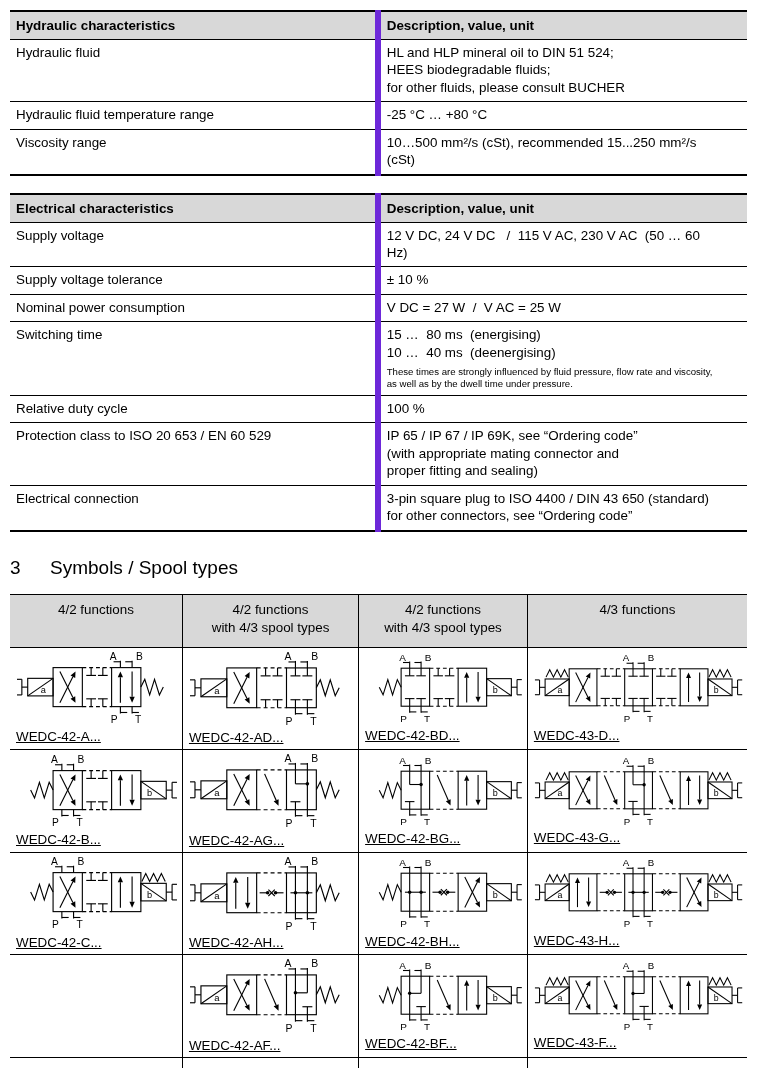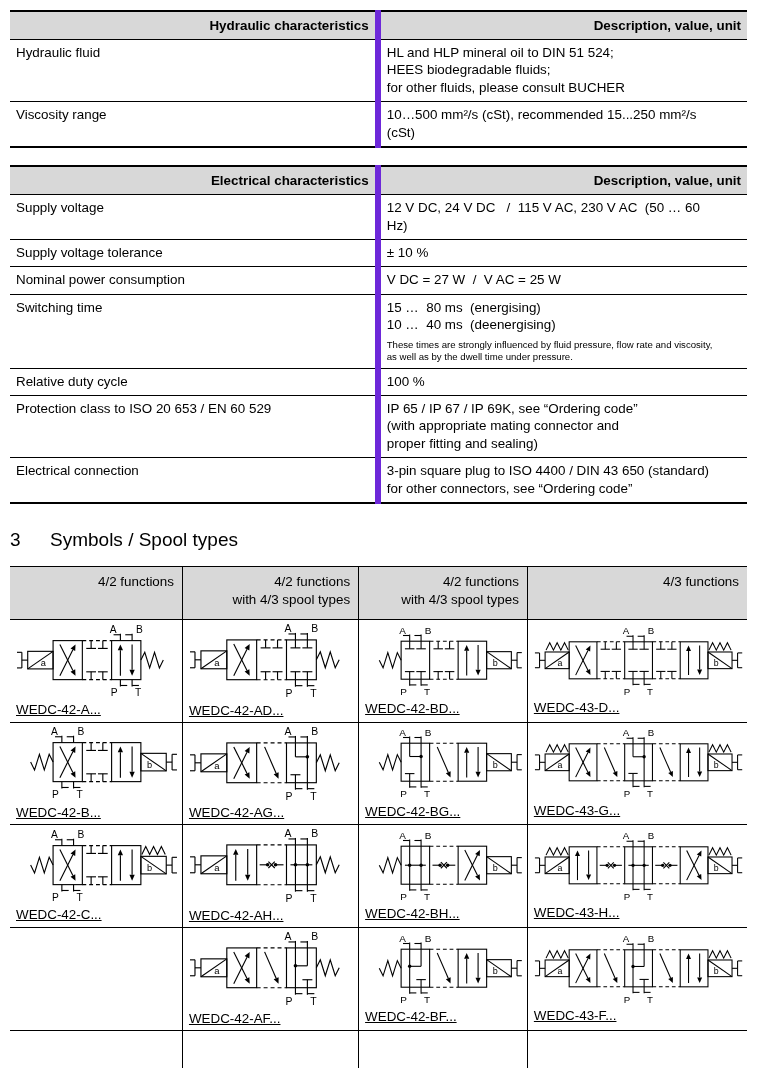--- a/index.html
+++ b/index.html
@@ -1,27 +1,27 @@
 <!DOCTYPE html>
 <html><head>
 <meta charset="utf-8">
 <style>
   html,body{margin:0;padding:0;background:#fff;color:#000;font-family:"Liberation Sans",sans-serif;}
   .page{width:757px;min-height:1068px;box-sizing:border-box;padding:10px 10px 6px 10px;}
   table.spec{width:100%;border-collapse:collapse;border-top:2px solid #000;border-bottom:2px solid #000;margin-bottom:17px;table-layout:fixed;}
-  table.spec th{background:#d8d8d8;text-align:right;font-weight:bold;font-size:13.4px;padding:6px 6px 6px 6px;border-bottom:1.5px solid #000;vertical-align:top;}
+  table.spec th{background:#d8d8d8;text-align:left;font-weight:bold;font-size:13.4px;padding:6px 6px 6px 6px;border-bottom:1.5px solid #000;vertical-align:top;}
   table.spec td{font-size:13.4px;line-height:1.3;padding:4px 24px 5px 6px;vertical-align:top;}
   table.spec tr.datarow + tr.datarow td{border-top:1px solid #000;}
   table.spec th + th, table.spec td + td{border-left:6px solid #6d28d9;}
   .ln{white-space:pre-wrap;}
   .note{font-size:9.6px;line-height:1.25;margin-top:5px;letter-spacing:0;}
   h2.sec{font-size:19px;font-weight:400;margin:25px 0 15px 0;}
   h2.sec .num{display:inline-block;width:40px;}
   table.symt{width:100%;border-collapse:collapse;border-top:1.5px solid #000;border-bottom:2.5px solid #000;table-layout:fixed;}
-  table.symt th{background:#d8d8d8;text-align:right;font-weight:400;font-size:13.4px;line-height:1.35;padding:6px 8px;vertical-align:top;height:40px;border-bottom:1.5px solid #000;}
+  table.symt th{background:#d8d8d8;text-align:center;font-weight:400;font-size:13.4px;line-height:1.35;padding:6px 8px;vertical-align:top;height:40px;border-bottom:1.5px solid #000;}
   table.symt td{border-top:1px solid #000;padding:4px 4px 4px 6px;height:88px;vertical-align:middle;}
   table.symt th + th, table.symt td + td{border-left:1px solid #000;}
   .symcell{display:flex;flex-direction:column;justify-content:flex-end;}
   .symsvg{display:block;max-width:100%;height:auto;}
   .symsvg line,.symsvg rect,.symsvg polyline{stroke:#000;stroke-width:1.15;fill:none;}
   .symsvg polygon.f,.symsvg circle.f{fill:#000;stroke:none;}
   .symsvg text{fill:#000;font-family:"Liberation Sans",sans-serif;}
   .symlabel{font-size:13.4px;margin-top:3px;white-space:nowrap;text-decoration:underline;}
 </style>
 </head>
@@ -40,20 +40,28 @@
             <th>Description, value, unit</th>
           </tr>
           <tr class="datarow">
             <td>
               <div class="ln">Hydraulic fluid</div>
             </td>
             <td>
               <div class="ln">HL and HLP mineral oil to DIN 51 524;</div>
               <div class="ln">HEES biodegradable fluids;</div>
               <div class="ln">for other fluids, please consult BUCHER</div>
+            </td>
+          </tr>
+          <tr class="datarow">
+            <td>
+              <div class="ln">Hydraulic fluid temperature range</div>
+            </td>
+            <td>
+              <div class="ln">-25 °C … +80 °C</div>
             </td>
           </tr>
           <tr class="datarow">
             <td>
               <div class="ln">Viscosity range</div>
             </td>
             <td>
               <div class="ln">10…500 mm²/s (cSt), recommended 15...250 mm²/s (cSt)</div>
             </td>
           </tr>

